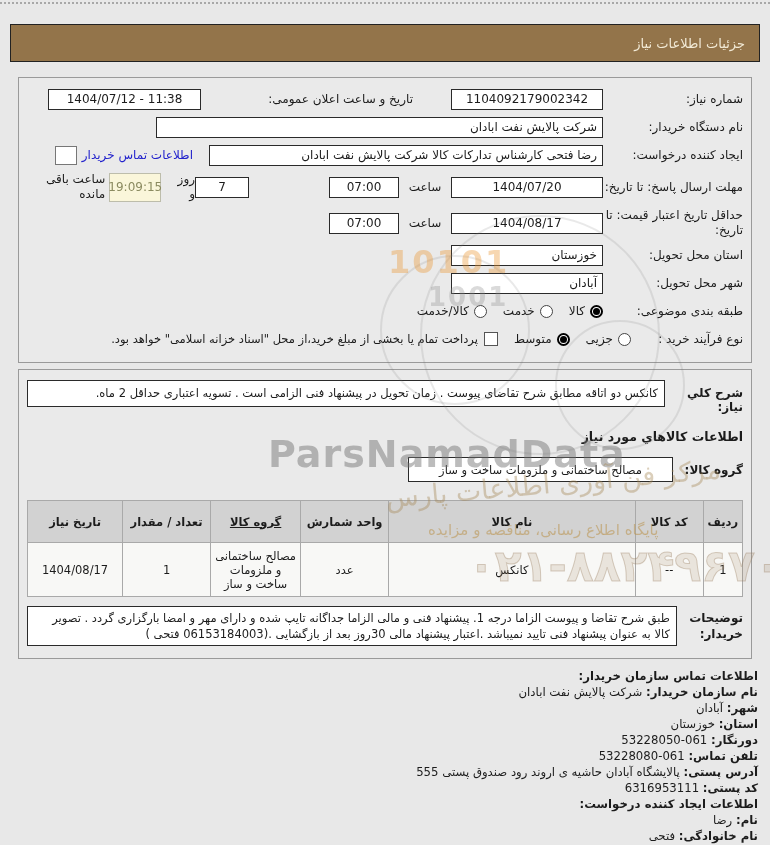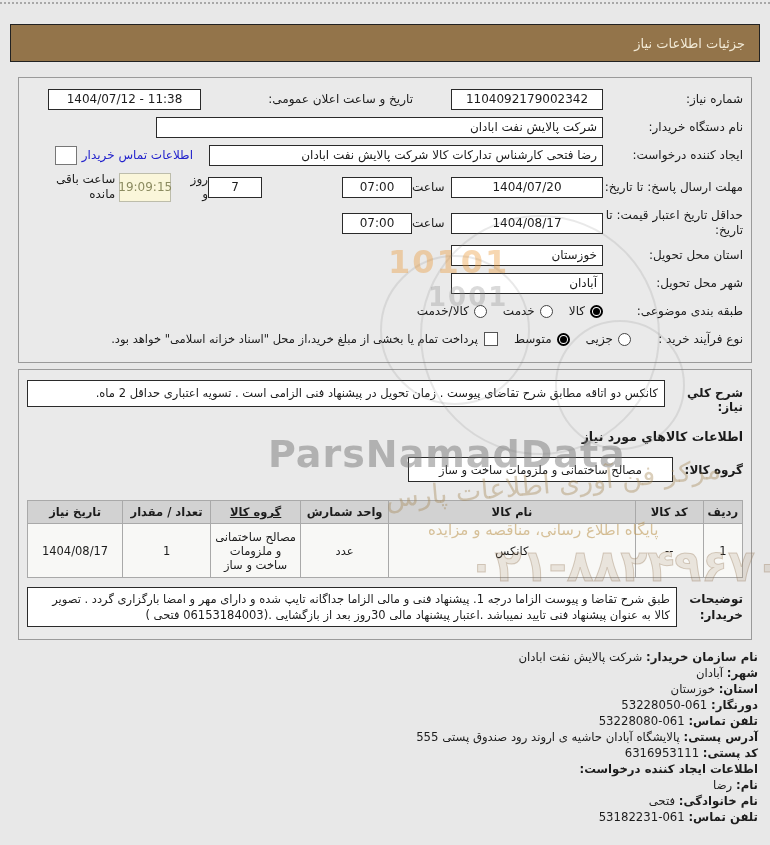--- a/index.html
+++ b/index.html
@@ -47,21 +47,21 @@
     align-items: center;
     padding: 0 5px;
     flex: none;
     overflow: hidden;
     white-space: nowrap;
   }
   .center { justify-content: center; }
   .w152 { width: 152px; } .w153 { width: 153px; }
   .w447 { width: 447px; } .w394 { width: 394px; }
   .w70 { width: 70px; } .w54 { width: 54px; }
-  .hrlbl { width: 39px; text-align: left; flex: none; }
+  .hrlbl { width: 52px; text-align: center; flex: none; }
   .spacer80 { width: 80px; flex: none; }
   .hl {
     width: 52px; height: 29px;
     background: #faf6da;
     border: 1px solid #bdbdab;
     color: #8b8b60;
     display: flex; align-items: center; justify-content: center;
     flex: none; margin: 0 4px;
   }
   .link { color: #2222cc; margin-right: 16px; cursor: pointer; white-space: nowrap; }
@@ -91,21 +91,21 @@
   .section-head { margin: 15px 0 0 0; font-size: 12.5px; }
   .group-row { display: flex; align-items: center; margin-top: 13px; }
   .group-lbl { width: 70px; flex: none; }
   .group-box {
     width: 265px; height: 25px; background: #fff; border: 1px solid #2a2a2a;
     display: flex; align-items: center; justify-content: center; font-size: 11.5px;
   }
 
   table.goods { width: 100%; border-collapse: collapse; margin-top: 18px; }
   table.goods th, table.goods td { border: 1px solid #a9a9a9; text-align: center; vertical-align: middle; }
-  table.goods th { background: #d2d2d2; height: 23px; font-size: 11.5px; font-weight: bold; }
+  table.goods th { background: #d2d2d2; height: 42px; font-size: 11.5px; font-weight: bold; }
   table.goods td { background: rgba(250,250,248,0.85); height: 54px; font-size: 11.5px; padding: 2px 4px; }
   .c-radif { width: 5.5%; } .c-code { width: 9.5%; } .c-name { width: 34.5%; }
   .c-unit { width: 12.3%; } .c-group { width: 12.6%; text-decoration: underline; } .c-qty { width: 12.3%; } .c-date { width: 13.3%; }
 
   .notes-row { display: flex; align-items: center; margin-top: 9px; }
   .notes-lbl { width: 66px; flex: none; line-height: 16px; }
   .notes-box {
     flex: 1; background: #fff; border: 1px solid #2a2a2a;
     padding: 3px 6px; font-size: 11.5px; line-height: 16px; text-align: right;
   }
@@ -247,20 +247,21 @@
     </tbody>
   </table>
 
   <div class="notes-row">
     <span class="notes-lbl bold">توضیحات خریدار:</span>
     <span class="notes-box">طبق شرح تقاضا و پیوست الزاما درجه 1. پیشنهاد فنی و مالی الزاما جداگانه تایپ شده و دارای مهر و امضا بارگزاری گردد . تصویر کالا به عنوان پیشنهاد فنی تایید نمیباشد .اعتبار پیشنهاد مالی 30روز بعد از بازگشایی .(06153184003 فتحی )</span>
   </div>
 </div>
 
 <div class="contact">
+  <div class="line"><span class="bold">اطلاعات تماس سازمان خریدار:</span></div>
   <div class="line"><span class="bold">نام سازمان خریدار:</span> <span>شرکت پالایش نفت ابادان</span></div>
   <div class="line"><span class="bold">شهر:</span> <span>آبادان</span></div>
   <div class="line"><span class="bold">استان:</span> <span>خوزستان</span></div>
   <div class="line"><span class="bold">دورنگار:</span> <span class="ltr">53228050-061</span></div>
   <div class="line"><span class="bold">تلفن تماس:</span> <span class="ltr">53228080-061</span></div>
   <div class="line"><span class="bold">آدرس پستی:</span> <span>پالایشگاه آبادان حاشیه ی اروند رود صندوق پستی 555</span></div>
   <div class="line"><span class="bold">کد پستی:</span> <span class="ltr">6316953111</span></div>
   <div class="line"><span class="bold">اطلاعات ایجاد کننده درخواست:</span></div>
   <div class="line"><span class="bold">نام:</span> <span>رضا</span></div>
   <div class="line"><span class="bold">نام خانوادگی:</span> <span>فتحی</span></div>

